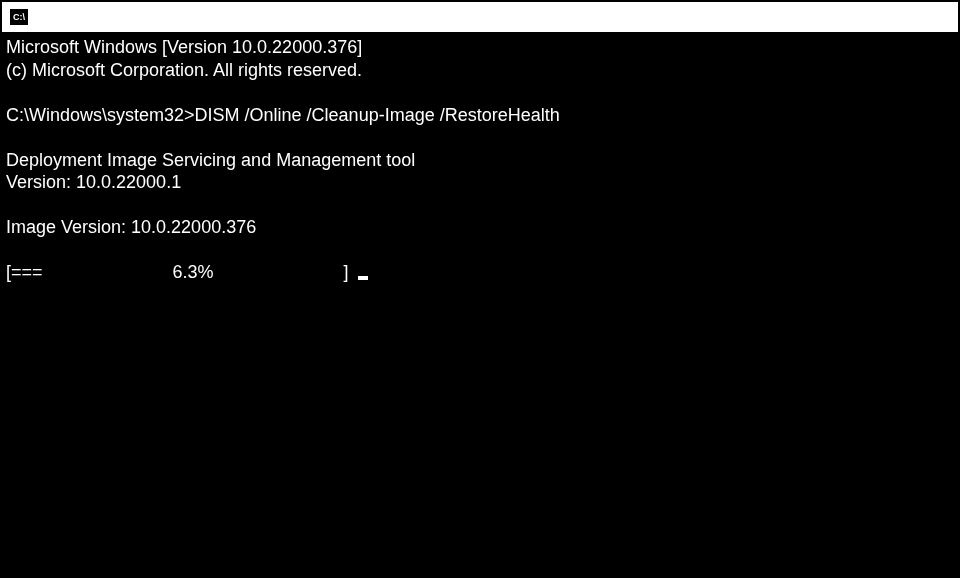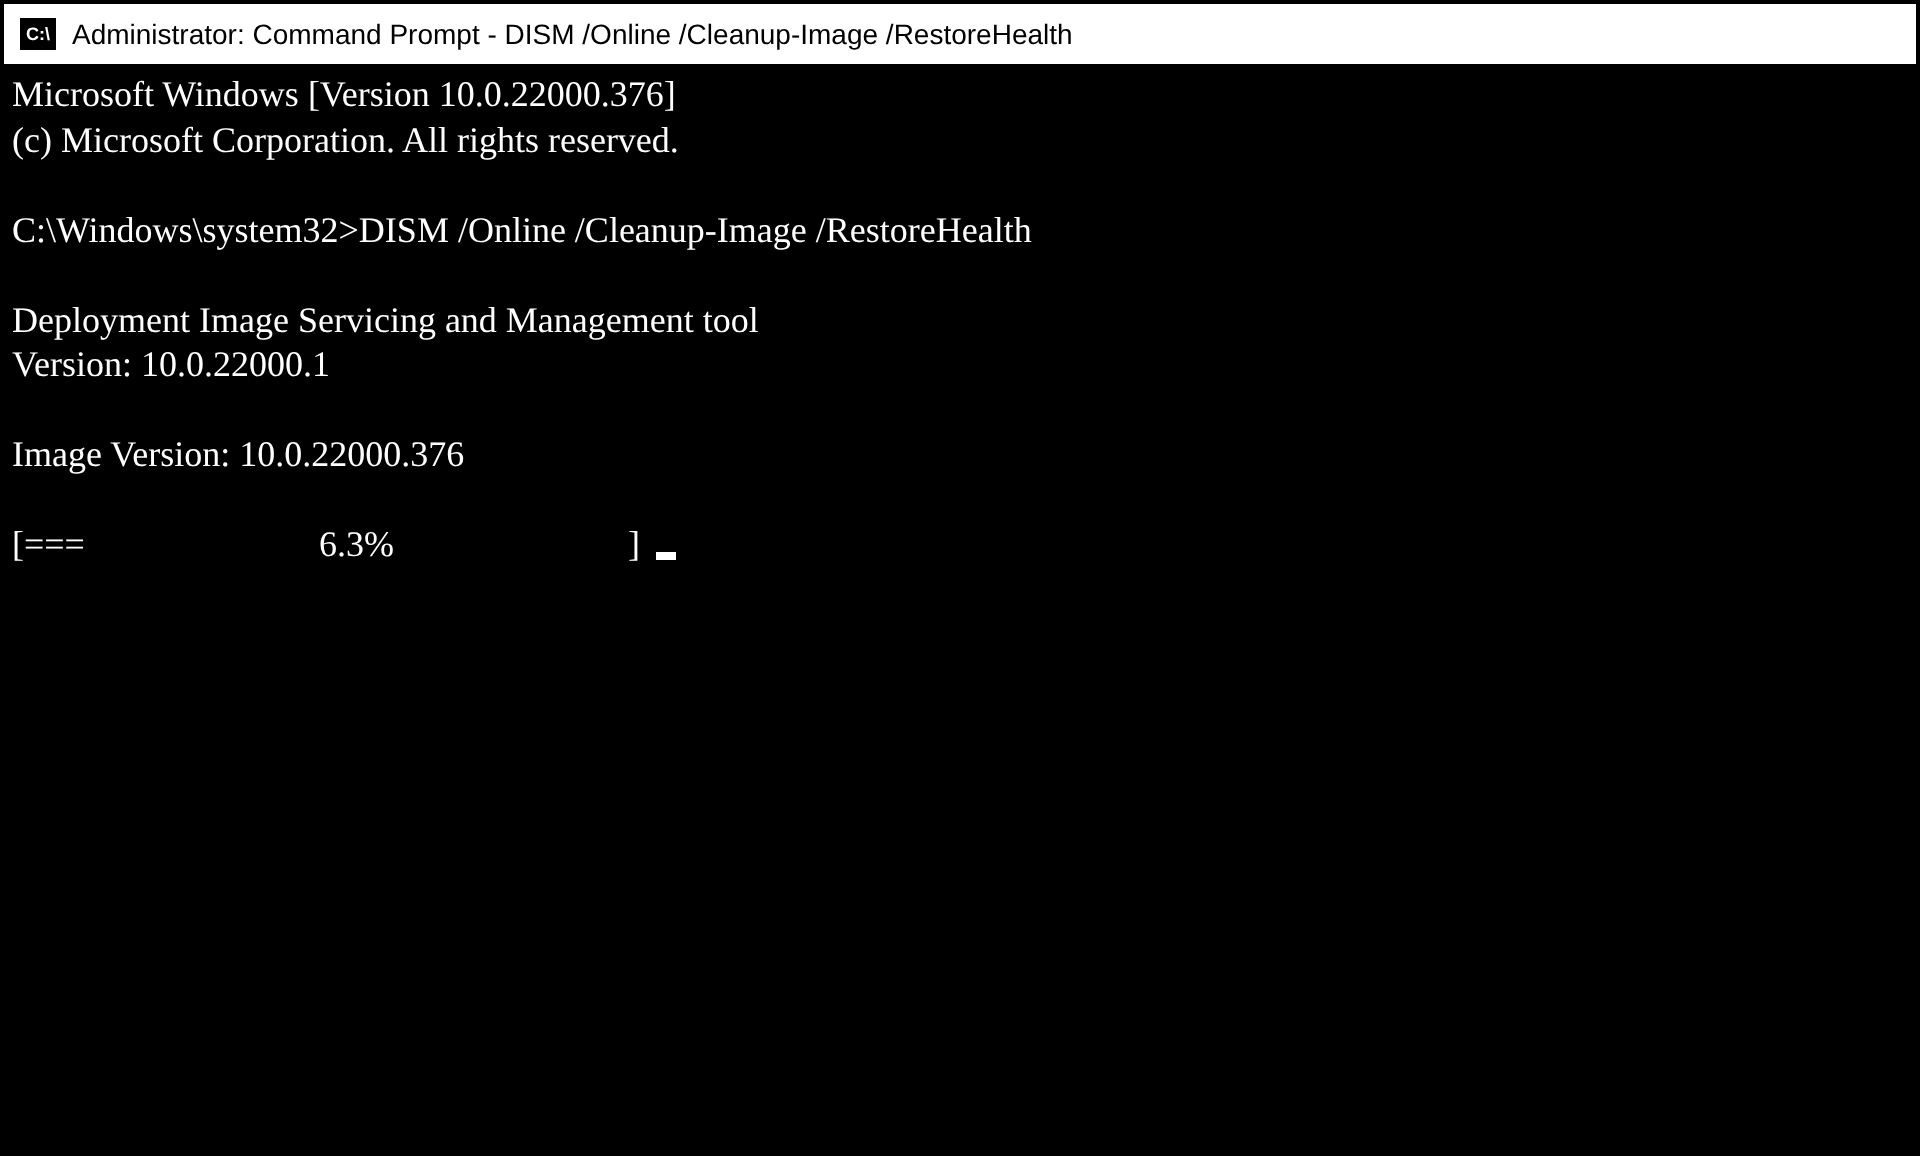--- a/index.html
+++ b/index.html
@@ -44,21 +44,21 @@
     .titlebar-text {
       font-family: "Segoe UI", Arial, sans-serif;
       font-size: 14px;
       color: #000;
     }
     .terminal {
       flex: 1;
       background: #000;
       color: #fff;
       padding: 4px 4px;
-      font-family: Liberation Serif, serif;
+      font-family: Liberation Sans, sans-serif;
       font-size: 18px;
       line-height: 1.25;
       white-space: pre;
       overflow: hidden;
     }
     .cursor {
       display: inline-block;
       width: 10px;
       height: 4px;
       background: #fff;
@@ -67,21 +67,20 @@
       position: relative;
       top: 2px;
     }
   </style>
 </head>
 <body>
 
 <div class="window">
   <div class="titlebar">
     <div class="titlebar-icon">C:\</div>
-    <div class="titlebar-text">Administrator: Command Prompt - DISM  /Online /Cleanup-Image /RestoreHealth</div>
   </div>
   <div class="terminal"><span>Microsoft Windows [Version 10.0.22000.376]</span>
 <span>(c) Microsoft Corporation. All rights reserved.</span>
 <span></span>
 <span>C:\Windows\system32&gt;DISM /Online /Cleanup-Image /RestoreHealth</span>
 <span></span>
 <span>Deployment Image Servicing and Management tool</span>
 <span>Version: 10.0.22000.1</span>
 <span></span>
 <span>Image Version: 10.0.22000.376</span>

